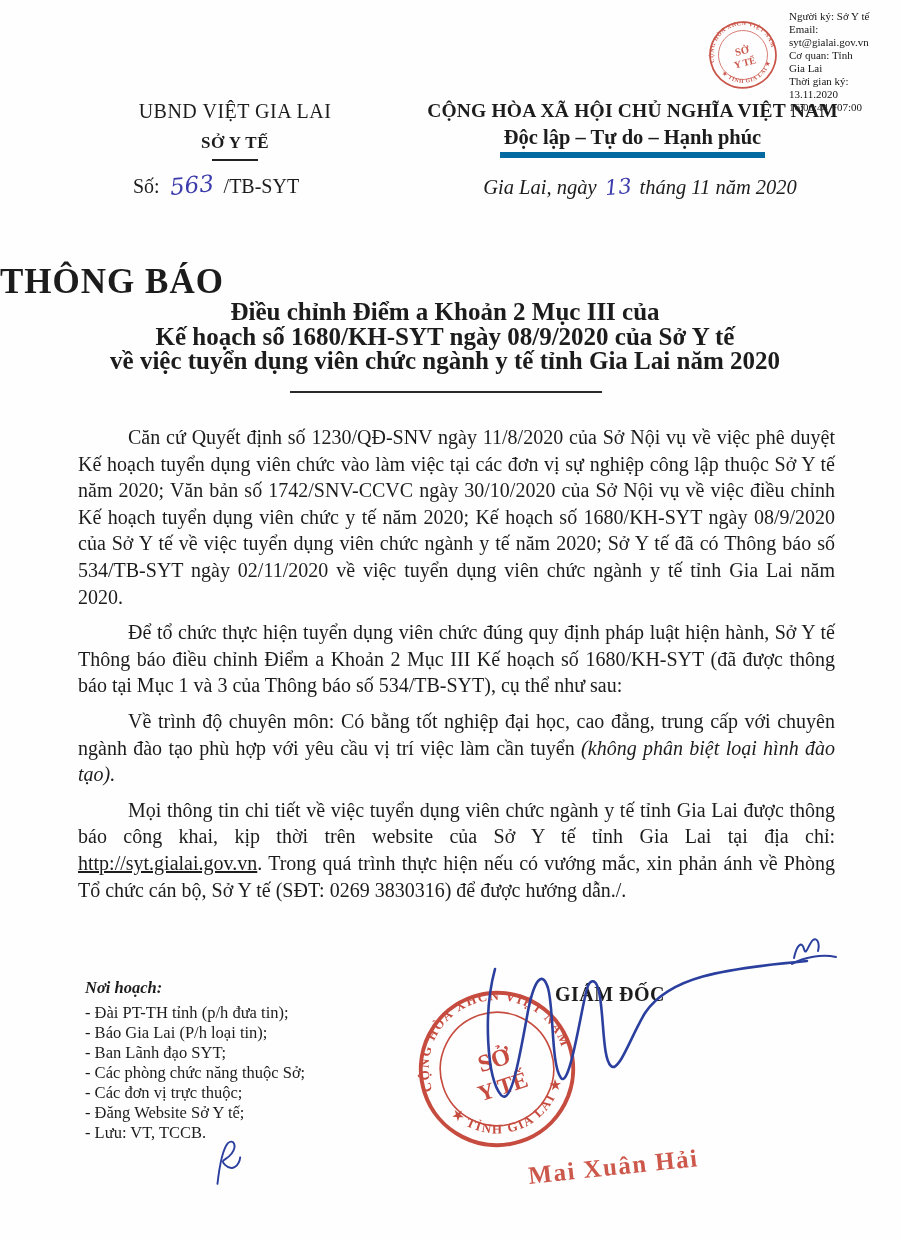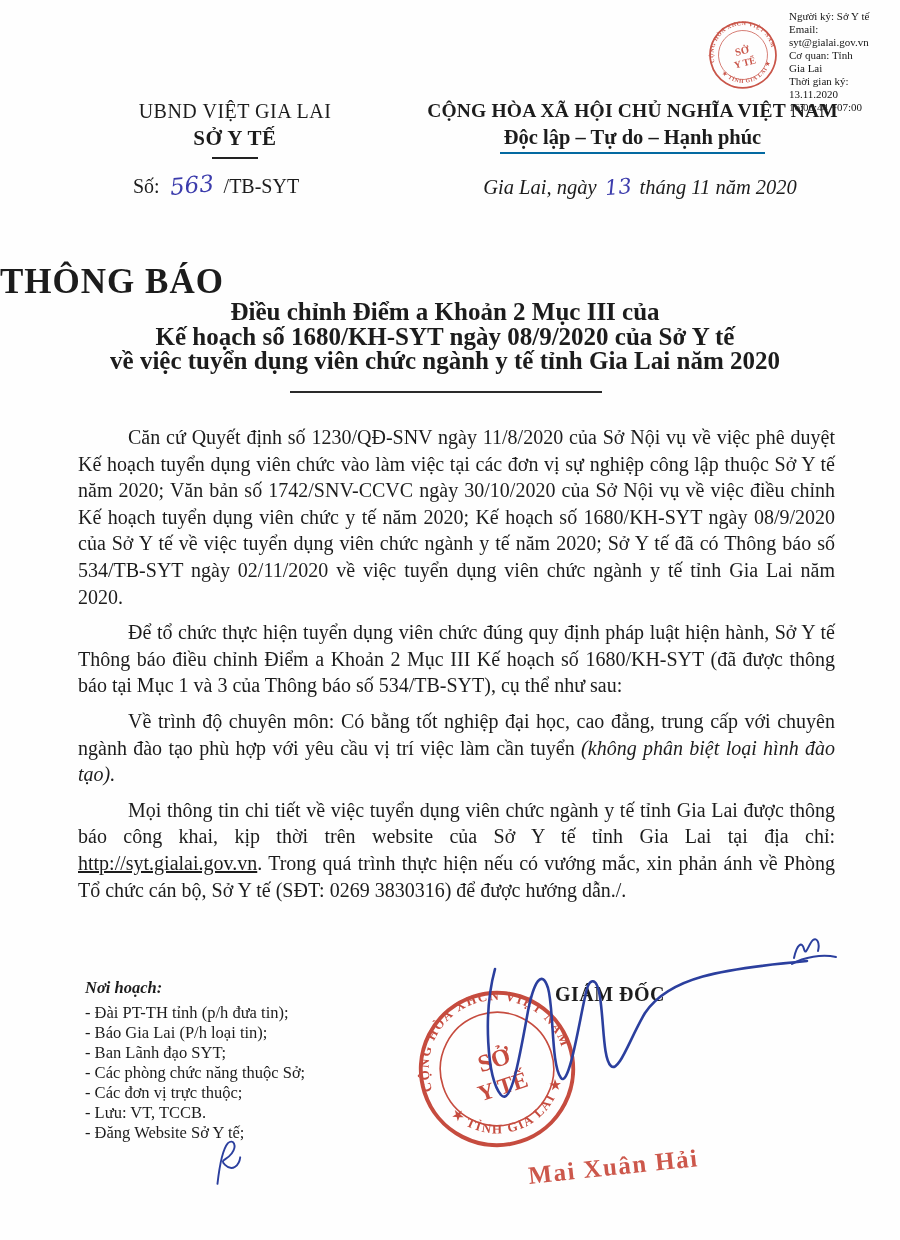--- a/index.html
+++ b/index.html
@@ -14,26 +14,26 @@
   }
   .abs{position:absolute;}
 
   
   .digi-text{left:789px;top:10px;width:108px;font-size:11px;line-height:13px;color:#151515;}
   .digi-stamp{left:708px;top:20px;width:70px;height:70px;transform:rotate(-14deg);opacity:.85;}
 
   
   .hdr-left{left:85px;top:100px;width:300px;text-align:center;}
   .org-parent{font-size:20px;letter-spacing:.5px;}
-  .org-name{font-size:21px;font-weight:bold;margin-top:3px;letter-spacing:.5px;}
+  .org-name{font-size:17px;font-weight:bold;margin-top:10px;letter-spacing:.5px;}
   .org-rule{width:46px;border-top:2px solid #222;margin:6px auto 0;}
   .hdr-right{left:400px;top:100px;width:465px;text-align:center;}
   .motto1{font-size:19.5px;font-weight:bold;letter-spacing:.2px;}
   .motto2{display:inline-block;font-size:20.5px;font-weight:bold;margin-top:4px;
-          border-bottom:2px solid #0369a1;padding:0 4px 3px 4px;}
+          border-bottom:6px solid #0369a1;padding:0 4px 3px 4px;}
   .doc-number{left:133px;top:174px;font-size:20px;}
   .date-line{left:430px;top:176px;width:420px;text-align:center;font-style:italic;font-size:20.5px;}
   .hand{display:inline-block;color:#3c3cac;font-style:italic;font-family:"DejaVu Serif",serif;
         font-size:23px;transform:rotate(-5deg);margin:0 5px;line-height:1;}
   .hand.day{font-size:21px;margin:0 3px;}
 
   
   .doc-title{left:0;top:262px;width:890px;text-align:left;font-size:35px;font-weight:bold;letter-spacing:1px;}
   .doc-subtitle{left:0;top:300px;width:890px;text-align:center;font-size:25px;font-weight:bold;line-height:24.5px;}
   .title-rule{left:290px;top:391px;width:312px;border-top:2px solid #2a2a2a;}
@@ -131,22 +131,22 @@
     <path class="ink" stroke-width="2" d="M 4,26 C 7,12 12,9 14,17 C 16,25 19,11 23,8 C 27,5 30,11 28,19 M 2,32 C 14,25 32,22 46,25"></path>
   </svg>
 
   <div class="abs recipients">
     <div class="recipients-heading">Nơi hoạch:</div>
     <div>- Đài PT-TH tỉnh (p/h đưa tin);</div>
     <div>- Báo Gia Lai (P/h loại tin);</div>
     <div>- Ban Lãnh đạo SYT;</div>
     <div>- Các phòng chức năng thuộc Sở;</div>
     <div>- Các đơn vị trực thuộc;</div>
+    <div>- Đăng Website Sở Y tế;</div>
     <div>- Lưu: VT, TCCB.</div>
-    <div>- Đăng Website Sở Y tế;</div>
   </div>
 
   <svg class="abs" style="left:208px;top:1138px;width:36px;height:50px;" viewBox="0 0 38 52">
     <path class="ink" stroke-width="2" d="M 10,48 C 12,30 15,12 21,5 C 27,0 31,8 25,16 C 19,24 12,22 18,28 C 26,36 33,28 34,20"></path>
   </svg>
 
   <div class="abs signer-title">GIÁM ĐỐC</div>
 
   <svg class="abs big-stamp stamp-svg" viewBox="0 0 200 200">
     <circle cx="100" cy="100" r="94" fill="none" stroke="currentColor" stroke-width="5"></circle>

